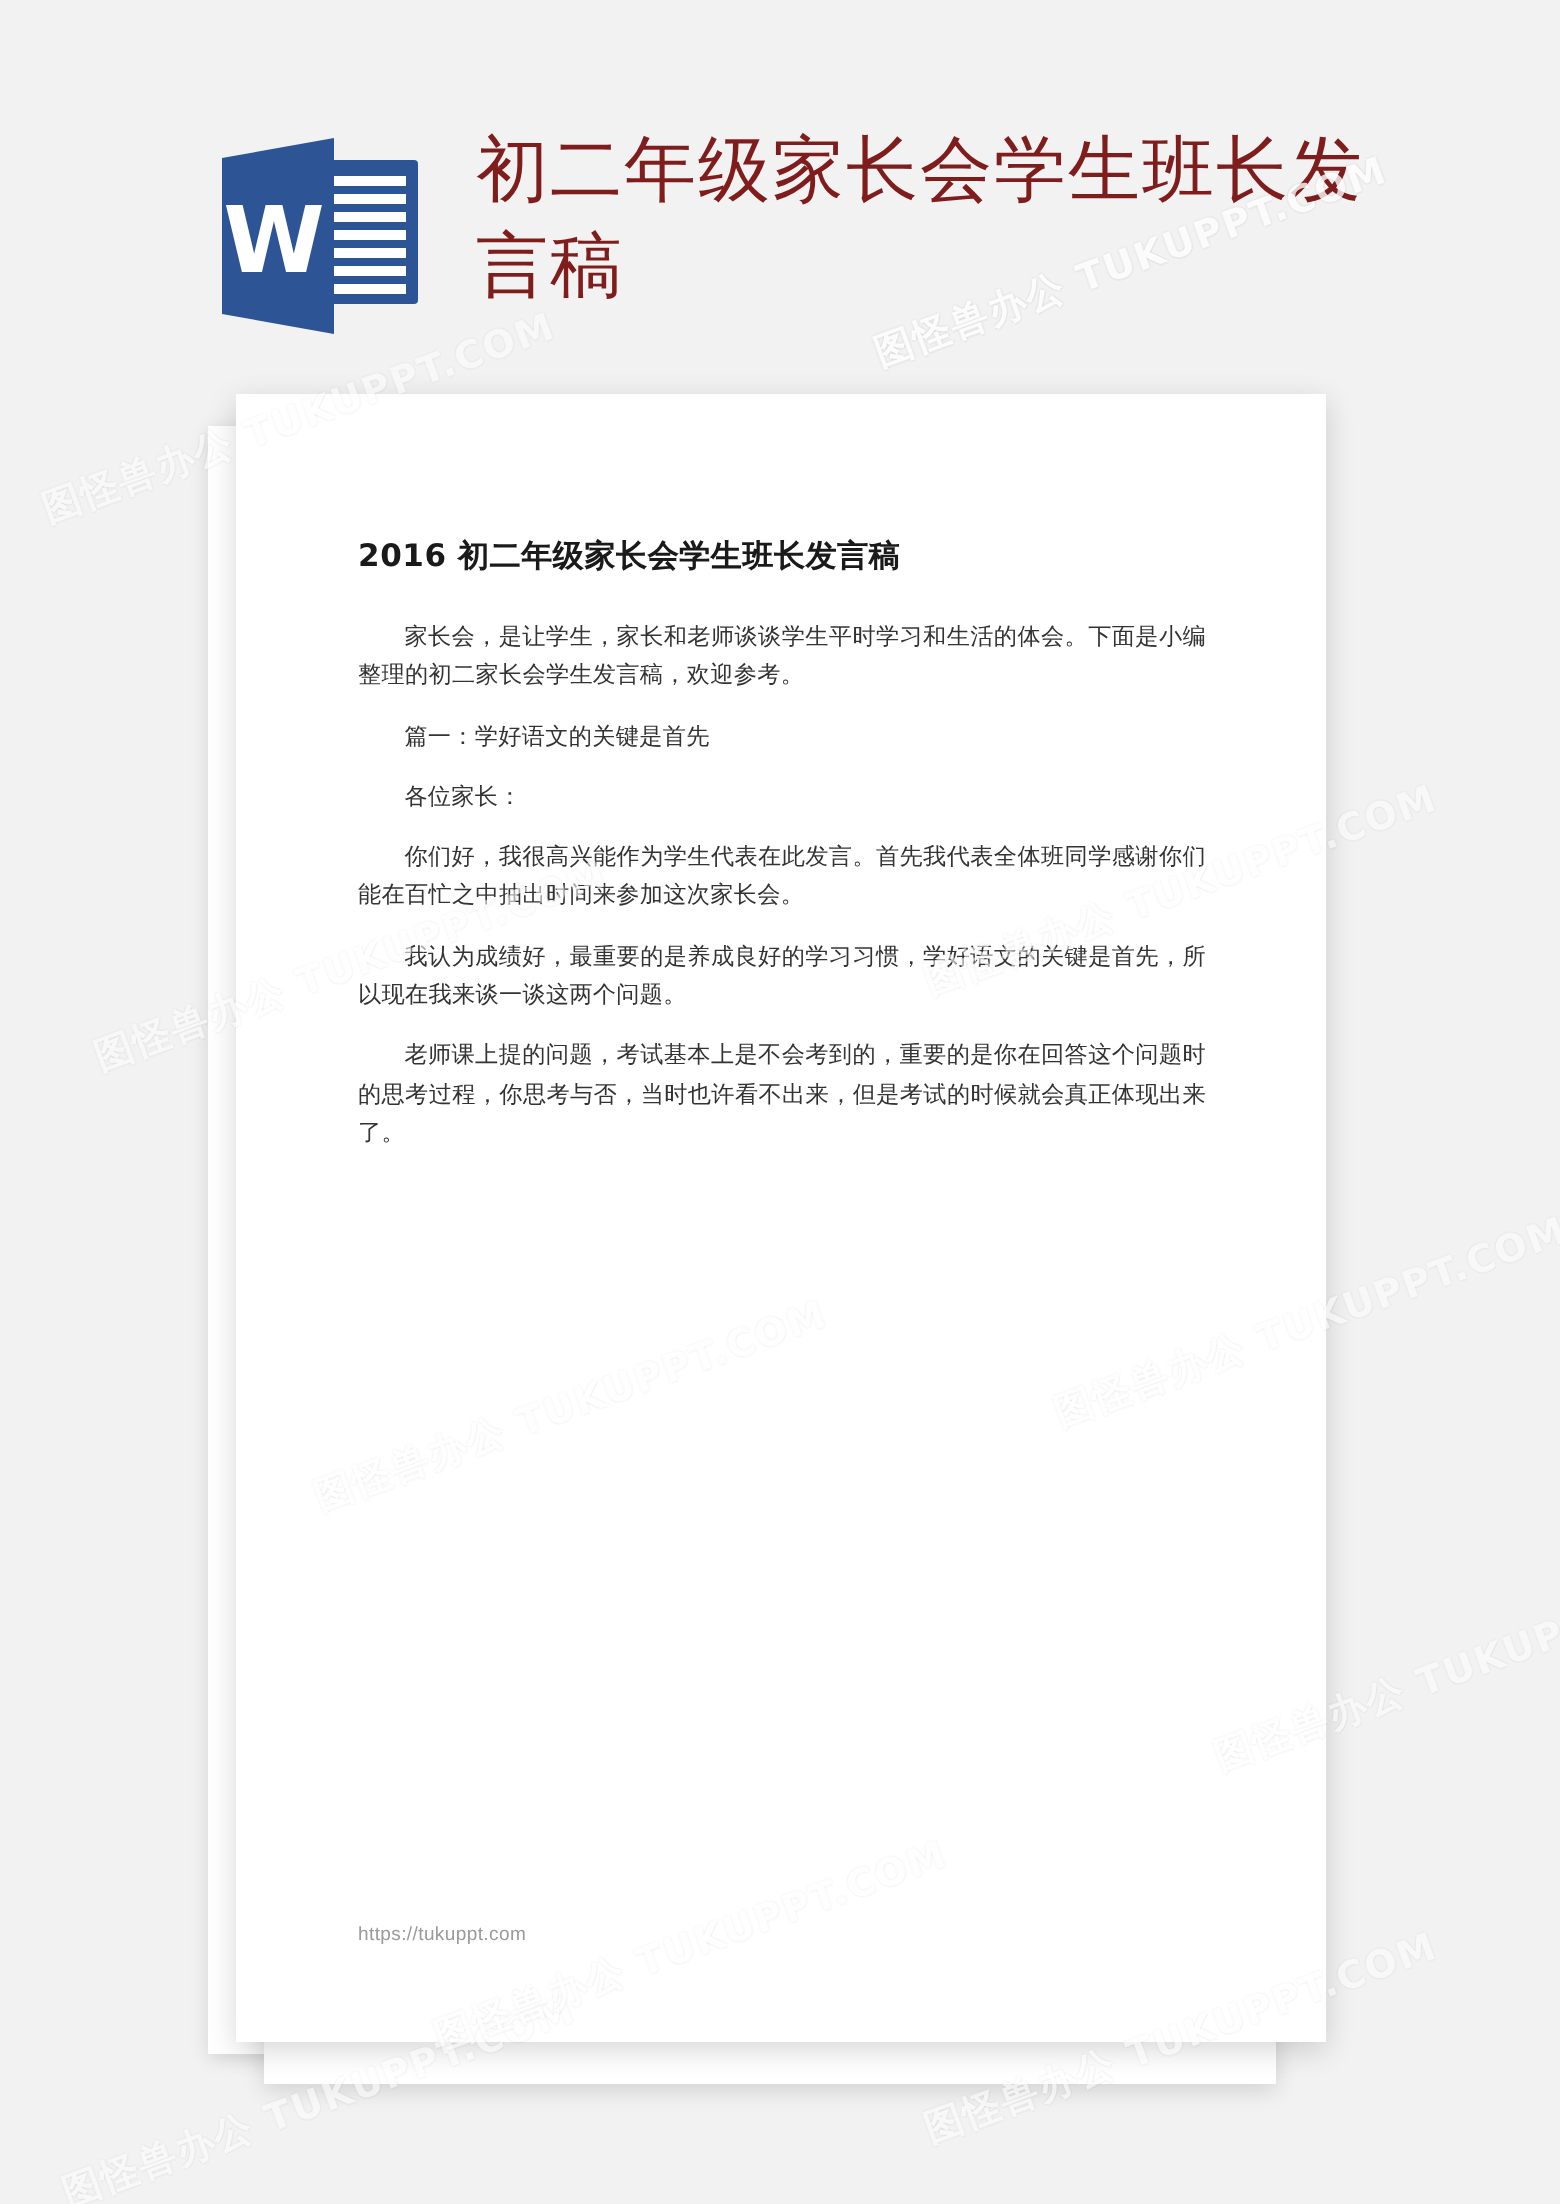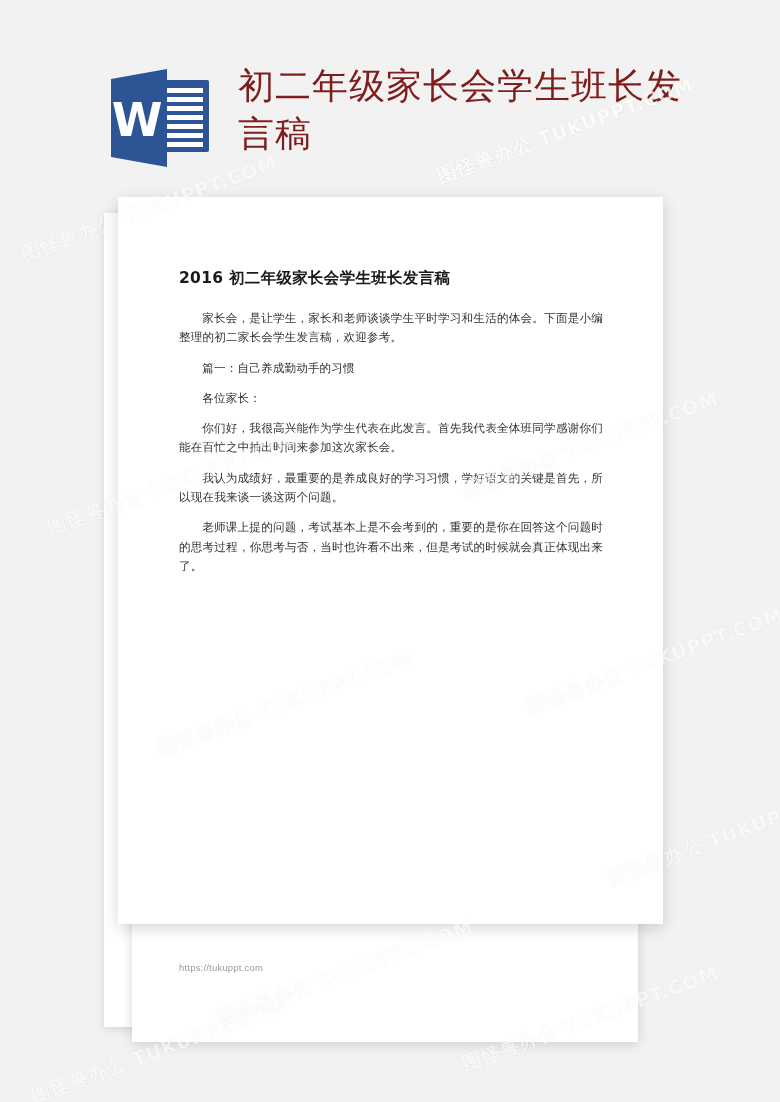--- a/index.html
+++ b/index.html
@@ -91,21 +91,21 @@
     height: 820px;
     background: #ffffff;
     box-shadow: 0 3px 11px rgba(0,0,0,0.14);
     z-index: 2;
   }
   .sheet-front {
     position: absolute;
     left: 118px;
     top: 197px;
     width: 545px;
-    height: 727px;
+    height: 824px;
     background: #ffffff;
     box-shadow: 0 4px 14px rgba(0,0,0,0.16);
     z-index: 4;
   }
 
   
   .doc-inner {
     position: absolute;
     left: 61px;
     top: 71px;
@@ -169,21 +169,21 @@
 
 <div class="sheet-back2"></div>
 <div class="sheet-back1"></div>
 
 <div class="sheet-front">
   <div class="doc-inner">
 
     <div class="doc-heading">2016 初二年级家长会学生班长发言稿</div>
 
     <p class="para">家长会，是让学生，家长和老师谈谈学生平时学习和生活的体会。下面是小编整理的初二家长会学生发言稿，欢迎参考。</p>
-    <p class="para">篇一：自己养成勤动手的习惯</p>
+    <p class="para">篇一：学好语文的关键是首先</p>
     <p class="para">各位家长：</p>
     <p class="para">你们好，我很高兴能作为学生代表在此发言。首先我代表全体班同学感谢你们能在百忙之中抽出时间来参加这次家长会。</p>
     <p class="para">我认为成绩好，最重要的是养成良好的学习习惯，学好语文的关键是首先，所以现在我来谈一谈这两个问题。</p>
     <p class="para">老师课上提的问题，考试基本上是不会考到的，重要的是你在回答这个问题时的思考过程，你思考与否，当时也许看不出来，但是考试的时候就会真正体现出来了。</p>
   </div>
 
   <div class="doc-footer">https://tukuppt.com</div>
 </div>
 
 <div class="watermark-layer">

